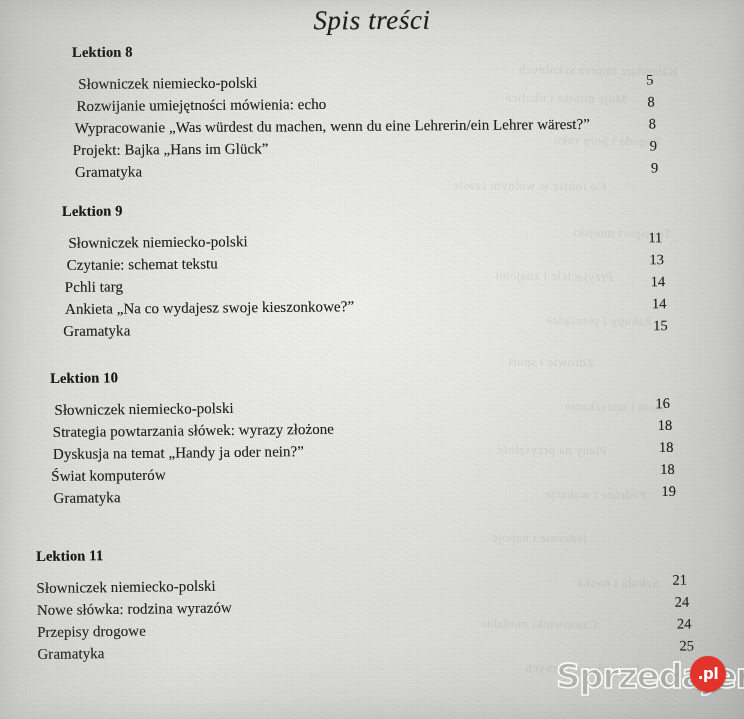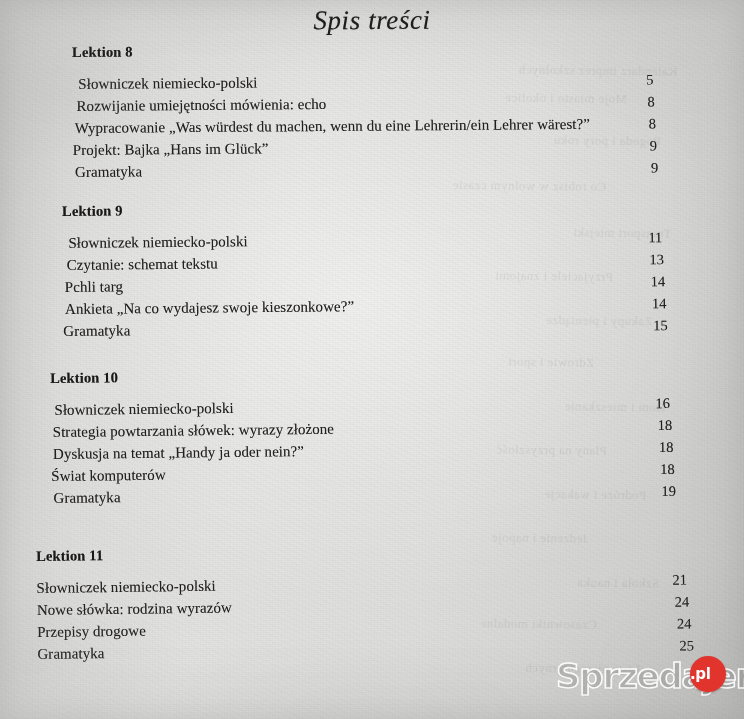--- a/index.html
+++ b/index.html
@@ -155,20 +155,21 @@
     position: absolute;
     left: 134px;
     top: 1px;
     width: 36px;
     height: 36px;
     border-radius: 50%;
     background: #e0342c;
     box-shadow: 0 1px 2px rgba(90,30,26,.35);
     display: flex;
     align-items: center;
+    justify-content: center;
   }
   #watermark .wm-badge span {
     font-family: "DejaVu Sans", sans-serif;
     font-weight: bold;
     font-size: 15px;
     color: #ffffff;
     letter-spacing: -.4px;
     -webkit-text-stroke: 0;
     transform: translateY(-.5px);
   }

